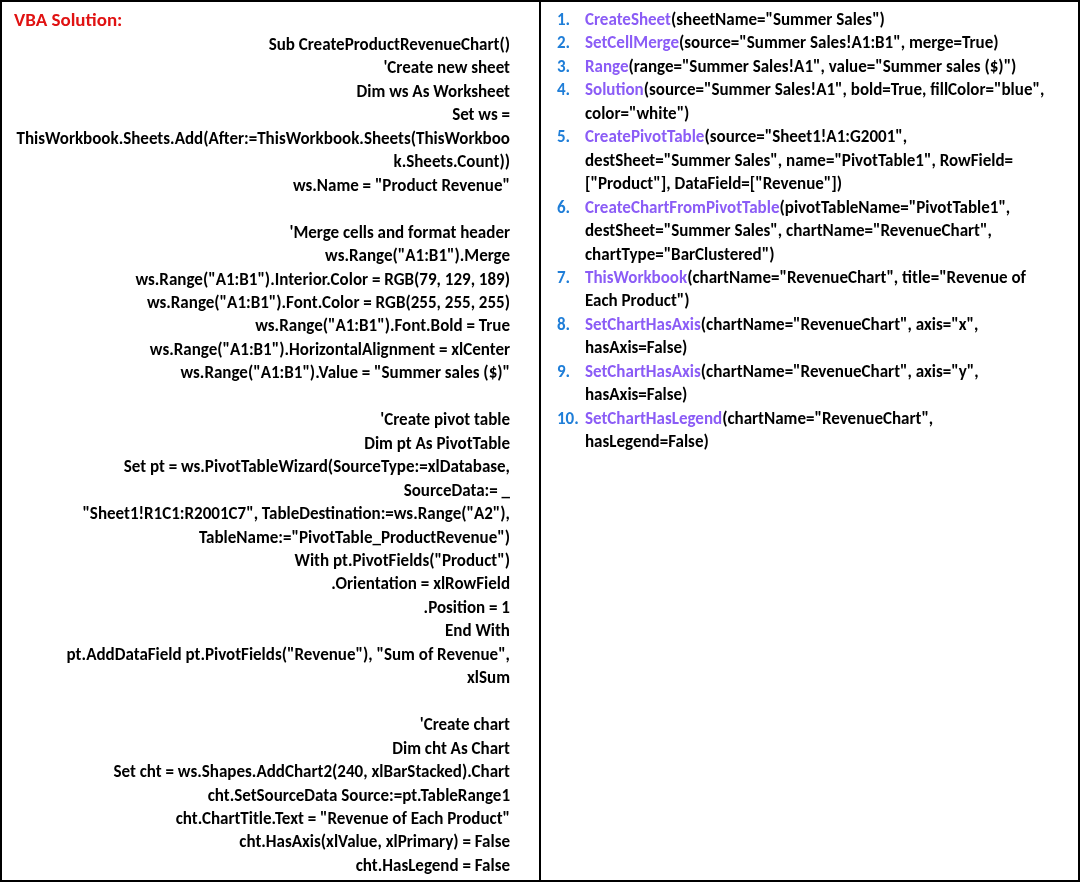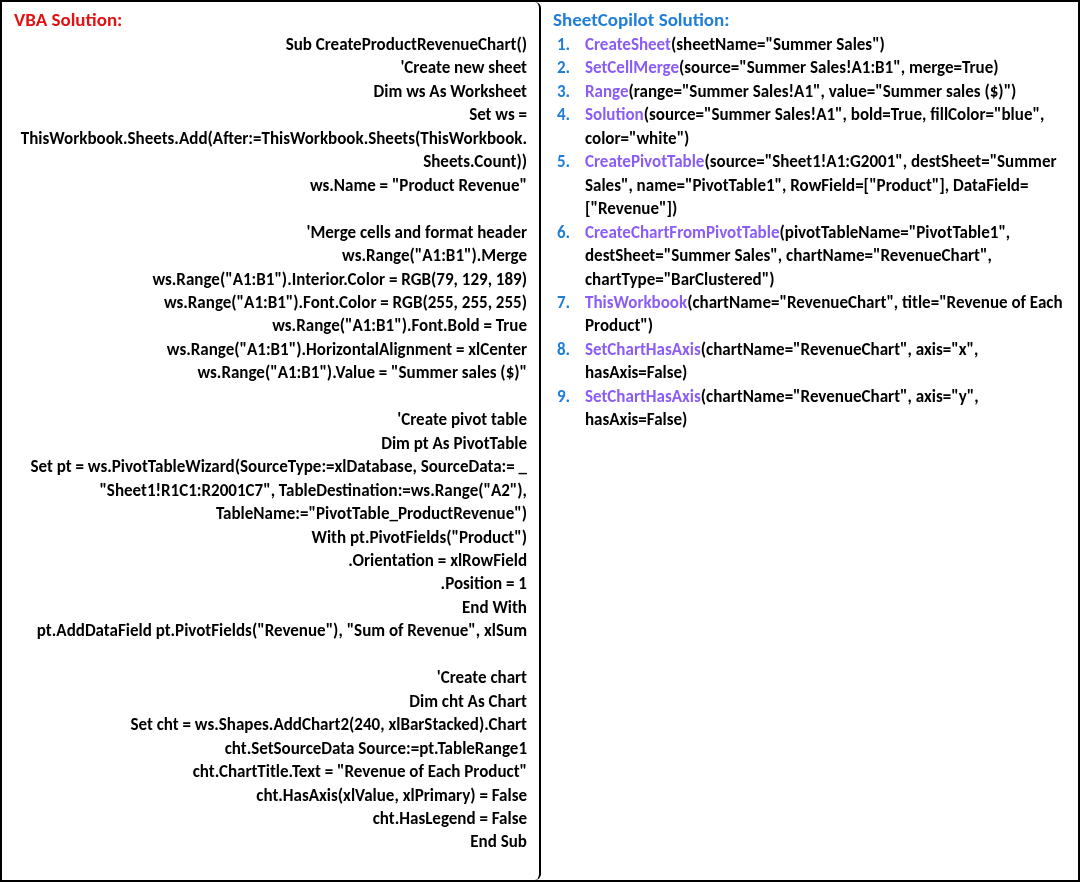--- a/index.html
+++ b/index.html
@@ -12,24 +12,23 @@
   }
   .container {
     display: flex;
     width: 1080px;
     height: 882px;
     box-sizing: border-box;
     border: 2px solid #000;
   }
   .col {
     flex: 1;
-    padding: 6px 12px 6px 12px;
+    padding: 6px 29px 6px 12px;
     box-sizing: border-box;
     overflow: hidden;
-    border-radius: 6px;
   }
   .col-left {
     border-right: 2px solid #000;
   }
   .title-vba {
     color: #e01212;
     font-weight: bold;
     font-size: 19px;
     margin-bottom: 2px;
   }
@@ -114,21 +113,20 @@
     'Create chart
     Dim cht As Chart
     Set cht = ws.Shapes.AddChart2(240, xlBarStacked).Chart
     cht.SetSourceData Source:=pt.TableRange1
     cht.ChartTitle.Text = "Revenue of Each Product"
     cht.HasAxis(xlValue, xlPrimary) = False
     cht.HasLegend = False
 End Sub</div>
   </div>
   <div class="col col-right">
-    <div class="title-sc">SheetCopilot Solution:</div>
     <ol class="sc-list" id="sc-list">
         <li class="sc-item">
           <span class="sc-num">1.</span>
           <span class="sc-body"><span class="fn">CreateSheet</span><span class="args">(sheetName="Summer Sales")</span></span>
         </li>
         <li class="sc-item">
           <span class="sc-num">2.</span>
           <span class="sc-body"><span class="fn">SetCellMerge</span><span class="args">(source="Summer Sales!A1:B1", merge=True)</span></span>
         </li>
         <li class="sc-item">
@@ -152,15 +150,19 @@
           <span class="sc-body"><span class="fn">ThisWorkbook</span><span class="args">(chartName="RevenueChart", title="Revenue of Each Product")</span></span>
         </li>
         <li class="sc-item">
           <span class="sc-num">8.</span>
           <span class="sc-body"><span class="fn">SetChartHasAxis</span><span class="args">(chartName="RevenueChart", axis="x", hasAxis=False)</span></span>
         </li>
         <li class="sc-item">
           <span class="sc-num">9.</span>
           <span class="sc-body"><span class="fn">SetChartHasAxis</span><span class="args">(chartName="RevenueChart", axis="y", hasAxis=False)</span></span>
         </li>
+        <li class="sc-item">
+          <span class="sc-num">10.</span>
+          <span class="sc-body"><span class="fn">SetChartHasLegend</span><span class="args">(chartName="RevenueChart", hasLegend=False)</span></span>
+        </li>
       </ol>
   </div>
 </div>
 
 </body></html>

